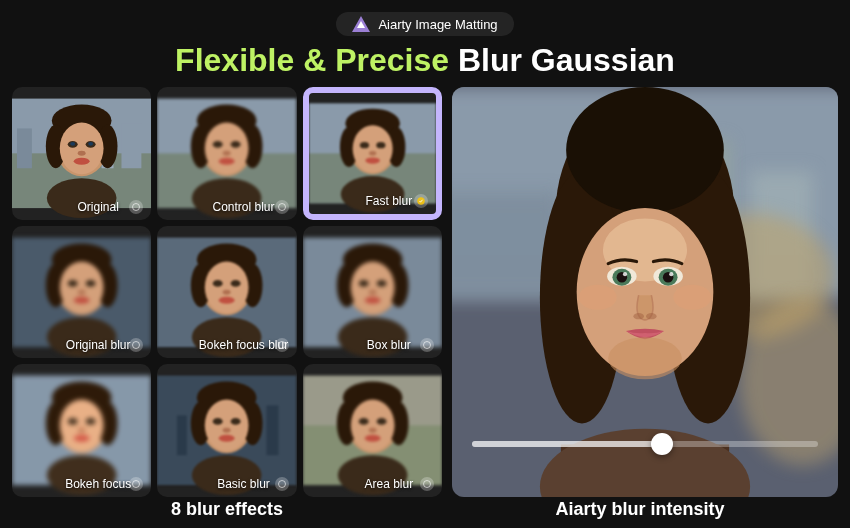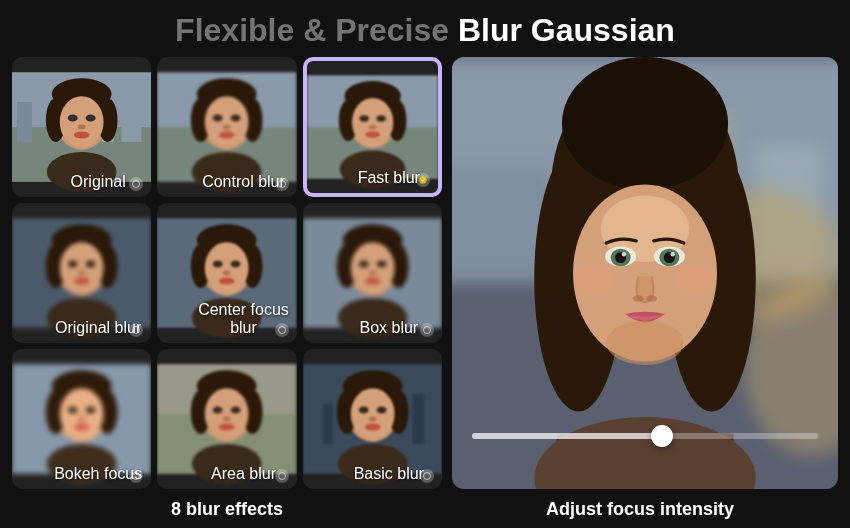--- a/index.html
+++ b/index.html
@@ -79,32 +79,32 @@
 
     .blur-item {
       position: relative;
       border-radius: 10px;
       overflow: hidden;
       background: #222;
       cursor: pointer;
     }
 
     .blur-item.selected {
-      border: 4px solid #c4b5fd;
+      border: 6px solid #c4b5fd;
       border-radius: 10px;
     }
 
     .blur-item .label {
       position: absolute;
       bottom: 6px;
       left: 0;
       right: 0;
       text-align: center;
       color: #fff;
-      font-size: 16px;
+      font-size: 12px;
       font-weight: 500;
       text-shadow: 0 1px 3px rgba(0,0,0,0.8);
       padding-left: 33px;
     }
 
     .blur-item .check-icon {
       position: absolute;
       bottom: 6px;
       right: 8px;
       width: 14px;
@@ -130,21 +130,21 @@
     .preview-image-container {
       flex: 1;
       position: relative;
       overflow: hidden;
     }
 
     
     .footer-labels {
       display: flex;
       width: 100%;
-      padding: 10px 12px 8px;
+      padding: 2px 12px 8px;
     }
 
     .footer-left {
       width: 430px;
       text-align: center;
       color: #fff;
       font-size: 18px;
       font-weight: 600;
     }
 
@@ -234,22 +234,26 @@
       width: 100%;
       height: 100%;
     }
   </style>
 </head>
 <body>
 
 <div class="main-container">
 
   <div class="header">
+    <div class="app-badge">
+      <span class="logo-triangle"></span>
+      <span class="app-badge-text">Aiarty Image Matting</span>
+    </div>
     <div class="main-title">
-      <span class="highlight" style="color: #737373;">Flexible &amp; Precise</span>
+      <span class="highlight" style="color: #bef264;">Flexible &amp; Precise</span>
       <span> </span>
       <span>Blur Gaussian</span>
     </div>
   </div>
 
   <div class="content-area">
 
     <div class="blur-grid">
 
       <div class="blur-item">
@@ -374,21 +378,21 @@
             <ellipse cx="44" cy="48" rx="10" ry="22" fill="#2a1808"></ellipse>
             <ellipse cx="96" cy="48" rx="10" ry="22" fill="#2a1808"></ellipse>
             <ellipse cx="70" cy="50" rx="22" ry="26" fill="#d4a07a"></ellipse>
             <ellipse cx="61" cy="46" rx="5" ry="3.5" fill="#3a2a1a"></ellipse>
             <ellipse cx="79" cy="46" rx="5" ry="3.5" fill="#3a2a1a"></ellipse>
             <ellipse cx="70" cy="55" rx="4" ry="2.5" fill="#b07050"></ellipse>
             <ellipse cx="70" cy="63" rx="8" ry="3.5" fill="#c05040"></ellipse>
             <ellipse cx="70" cy="100" rx="35" ry="20" fill="#3a2a1a"></ellipse>
           </svg>
         </div>
-        <div class="label">Center focus blur</div>
+        <div class="label">Bokeh focus blur</div>
         <div class="check-icon">
           <svg width="8" height="8" viewBox="0 0 8 8">
               <circle cx="4" cy="4" r="3.5" fill="none" stroke="rgba(255,255,255,0.6)" stroke-width="1"></circle>
             </svg>
         </div>
       </div>
 
       <div class="blur-item">
         <div class="thumb-wrapper" style="filter: blur(2px);">
           <svg class="portrait" viewBox="0 0 140 110" xmlns="http://www.w3.org/2000/svg">
@@ -424,45 +428,20 @@
             <ellipse cx="96" cy="48" rx="10" ry="22" fill="#2a1808"></ellipse>
             <ellipse cx="70" cy="50" rx="22" ry="26" fill="#d4a07a"></ellipse>
             <ellipse cx="61" cy="46" rx="5" ry="3.5" fill="#3a2a1a"></ellipse>
             <ellipse cx="79" cy="46" rx="5" ry="3.5" fill="#3a2a1a"></ellipse>
             <ellipse cx="70" cy="55" rx="4" ry="2.5" fill="#b07050"></ellipse>
             <ellipse cx="70" cy="63" rx="8" ry="3.5" fill="#c05040"></ellipse>
             <ellipse cx="70" cy="100" rx="35" ry="20" fill="#3a2a1a"></ellipse>
           </svg>
         </div>
         <div class="label">Bokeh focus</div>
-        <div class="check-icon">
-          <svg width="8" height="8" viewBox="0 0 8 8">
-              <circle cx="4" cy="4" r="3.5" fill="none" stroke="rgba(255,255,255,0.6)" stroke-width="1"></circle>
-            </svg>
-        </div>
-      </div>
-
-      <div class="blur-item">
-        <div class="thumb-wrapper" style="filter: blur(1.5px);">
-          <svg class="portrait" viewBox="0 0 140 110" xmlns="http://www.w3.org/2000/svg">
-            <rect width="140" height="110" fill="#9a9a8a"></rect>
-            <rect x="0" y="50" width="140" height="60" fill="#7a8a6a" opacity="0.7"></rect>
-            <ellipse cx="70" cy="48" rx="26" ry="30" fill="#c8956c"></ellipse>
-            <ellipse cx="70" cy="22" rx="30" ry="16" fill="#2a1808"></ellipse>
-            <ellipse cx="44" cy="48" rx="10" ry="22" fill="#2a1808"></ellipse>
-            <ellipse cx="96" cy="48" rx="10" ry="22" fill="#2a1808"></ellipse>
-            <ellipse cx="70" cy="50" rx="22" ry="26" fill="#d4a07a"></ellipse>
-            <ellipse cx="61" cy="46" rx="5" ry="3.5" fill="#3a2a1a"></ellipse>
-            <ellipse cx="79" cy="46" rx="5" ry="3.5" fill="#3a2a1a"></ellipse>
-            <ellipse cx="70" cy="55" rx="4" ry="2.5" fill="#b07050"></ellipse>
-            <ellipse cx="70" cy="63" rx="8" ry="3.5" fill="#c05040"></ellipse>
-            <ellipse cx="70" cy="100" rx="35" ry="20" fill="#3a2a1a"></ellipse>
-          </svg>
-        </div>
-        <div class="label">Area blur</div>
         <div class="check-icon">
           <svg width="8" height="8" viewBox="0 0 8 8">
               <circle cx="4" cy="4" r="3.5" fill="none" stroke="rgba(255,255,255,0.6)" stroke-width="1"></circle>
             </svg>
         </div>
       </div>
 
       <div class="blur-item">
         <div class="thumb-wrapper" style="filter: blur(1.2px);">
           <svg class="portrait" viewBox="0 0 140 110" xmlns="http://www.w3.org/2000/svg">
@@ -475,20 +454,45 @@
             <ellipse cx="96" cy="48" rx="10" ry="22" fill="#2a1808"></ellipse>
             <ellipse cx="70" cy="50" rx="22" ry="26" fill="#d4a07a"></ellipse>
             <ellipse cx="61" cy="46" rx="5" ry="3.5" fill="#3a2a1a"></ellipse>
             <ellipse cx="79" cy="46" rx="5" ry="3.5" fill="#3a2a1a"></ellipse>
             <ellipse cx="70" cy="55" rx="4" ry="2.5" fill="#b07050"></ellipse>
             <ellipse cx="70" cy="63" rx="8" ry="3.5" fill="#c05040"></ellipse>
             <ellipse cx="70" cy="100" rx="35" ry="20" fill="#3a2a1a"></ellipse>
           </svg>
         </div>
         <div class="label">Basic blur</div>
+        <div class="check-icon">
+          <svg width="8" height="8" viewBox="0 0 8 8">
+              <circle cx="4" cy="4" r="3.5" fill="none" stroke="rgba(255,255,255,0.6)" stroke-width="1"></circle>
+            </svg>
+        </div>
+      </div>
+
+      <div class="blur-item">
+        <div class="thumb-wrapper" style="filter: blur(1.5px);">
+          <svg class="portrait" viewBox="0 0 140 110" xmlns="http://www.w3.org/2000/svg">
+            <rect width="140" height="110" fill="#9a9a8a"></rect>
+            <rect x="0" y="50" width="140" height="60" fill="#7a8a6a" opacity="0.7"></rect>
+            <ellipse cx="70" cy="48" rx="26" ry="30" fill="#c8956c"></ellipse>
+            <ellipse cx="70" cy="22" rx="30" ry="16" fill="#2a1808"></ellipse>
+            <ellipse cx="44" cy="48" rx="10" ry="22" fill="#2a1808"></ellipse>
+            <ellipse cx="96" cy="48" rx="10" ry="22" fill="#2a1808"></ellipse>
+            <ellipse cx="70" cy="50" rx="22" ry="26" fill="#d4a07a"></ellipse>
+            <ellipse cx="61" cy="46" rx="5" ry="3.5" fill="#3a2a1a"></ellipse>
+            <ellipse cx="79" cy="46" rx="5" ry="3.5" fill="#3a2a1a"></ellipse>
+            <ellipse cx="70" cy="55" rx="4" ry="2.5" fill="#b07050"></ellipse>
+            <ellipse cx="70" cy="63" rx="8" ry="3.5" fill="#c05040"></ellipse>
+            <ellipse cx="70" cy="100" rx="35" ry="20" fill="#3a2a1a"></ellipse>
+          </svg>
+        </div>
+        <div class="label">Area blur</div>
         <div class="check-icon">
           <svg width="8" height="8" viewBox="0 0 8 8">
               <circle cx="4" cy="4" r="3.5" fill="none" stroke="rgba(255,255,255,0.6)" stroke-width="1"></circle>
             </svg>
         </div>
       </div>
 
     </div>
 
     <div class="preview-section">
@@ -563,16 +567,16 @@
             <div class="slider-thumb"></div>
           </div>
         </div>
       </div>
     </div>
 
   </div>
 
   <div class="footer-labels">
     <div class="footer-left">8 blur effects</div>
-    <div class="footer-right">Adjust focus intensity</div>
+    <div class="footer-right">Aiarty blur intensity</div>
   </div>
 
 </div>
 
 </body></html>

